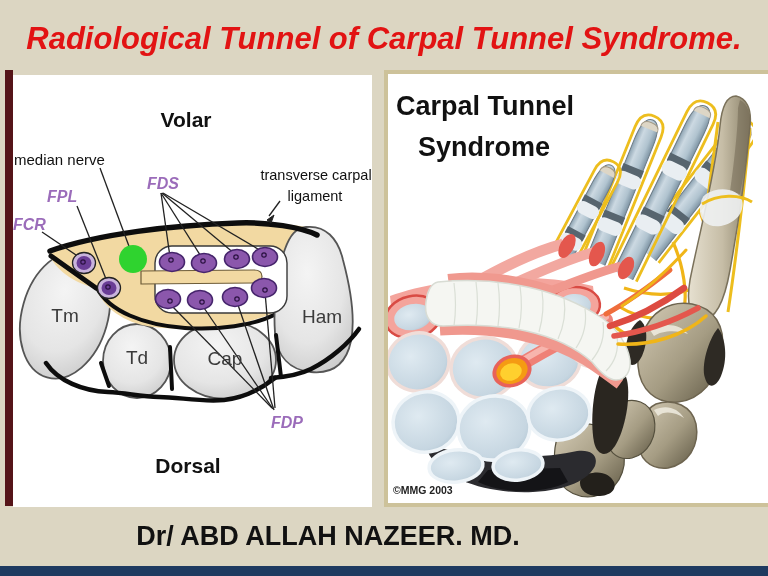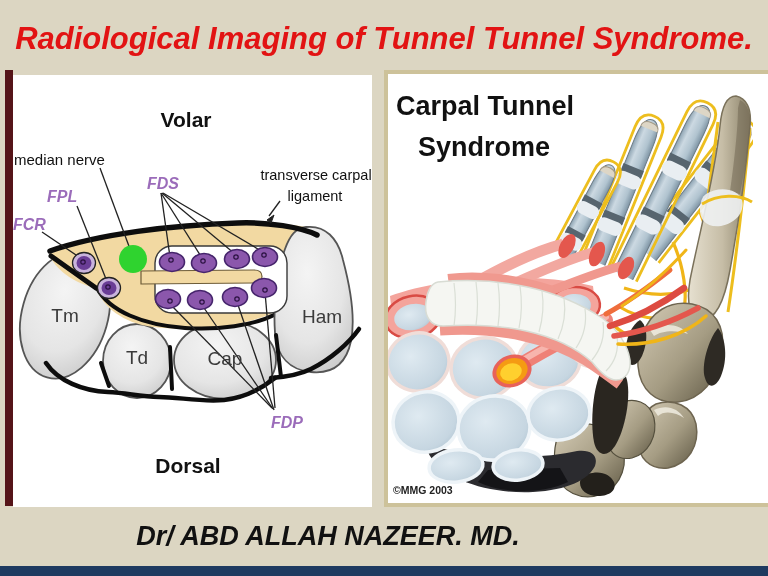--- a/index.html
+++ b/index.html
@@ -8,34 +8,34 @@
   .bar-left,.bar-right{position:absolute;top:70px;width:8px;height:436px;background:#551418;}
   .bar-left{left:5px;}
   .bar-right{left:756px;}
   .bar-bottom{position:absolute;left:0;top:566px;width:768px;height:10px;background:#1e3a60;}
   .slide-title{position:absolute;left:0;top:21px;width:768px;text-align:center;
     font-weight:bold;font-style:italic;font-size:31px;color:#e21313;white-space:nowrap;}
   .panel-left{position:absolute;left:13px;top:75px;width:359px;height:432px;background:#ffffff;}
   .panel-right{position:absolute;left:384px;top:70px;width:417px;height:437px;background:#ffffff;
     border:4px solid #cdc29a;box-sizing:border-box;}
   .footer-credit{position:absolute;left:0;top:521px;width:656px;text-align:center;
-    font-weight:bold;font-style:italic;font-size:27px;color:#111111;}
+    font-weight:bold;font-size:27px;color:#111111;}
   svg{display:block;}
   text{font-family:"Liberation Sans",sans-serif;}
 </style>
 </head>
 <body>
 
 <div id="slide">
 
   <div class="bar-left"></div>
   <div class="bar-right"></div>
   <div class="bar-bottom"></div>
 
-  <div class="slide-title">Radiological Imaging of Tunnel Tunnel Syndrome.</div>
+  <div class="slide-title">Radiological Tunnel of Carpal Tunnel Syndrome.</div>
 
   <div class="panel-left">
     <svg width="359" height="432" viewBox="0 0 359 432">
       <defs>
         <radialGradient id="boneG" cx="42%" cy="32%" r="80%">
           <stop offset="0%" stop-color="#f4f4f4"></stop>
           <stop offset="60%" stop-color="#e5e5e5"></stop>
           <stop offset="100%" stop-color="#c6c6c6"></stop>
         </radialGradient>
       </defs>

